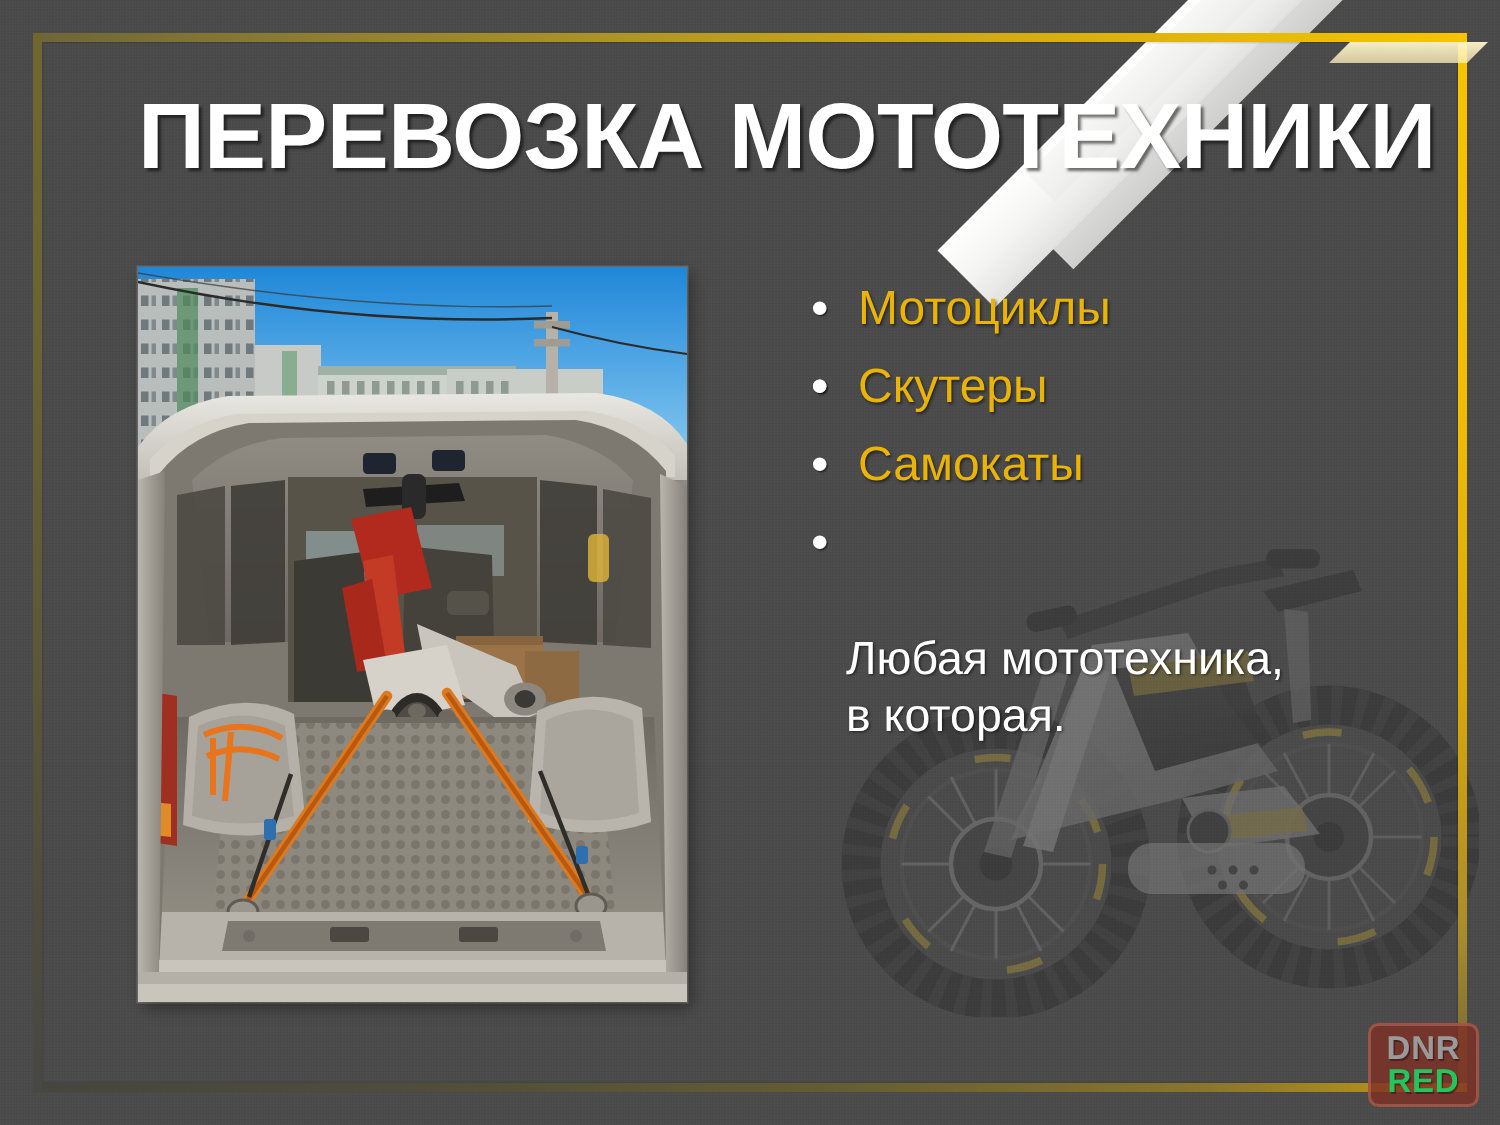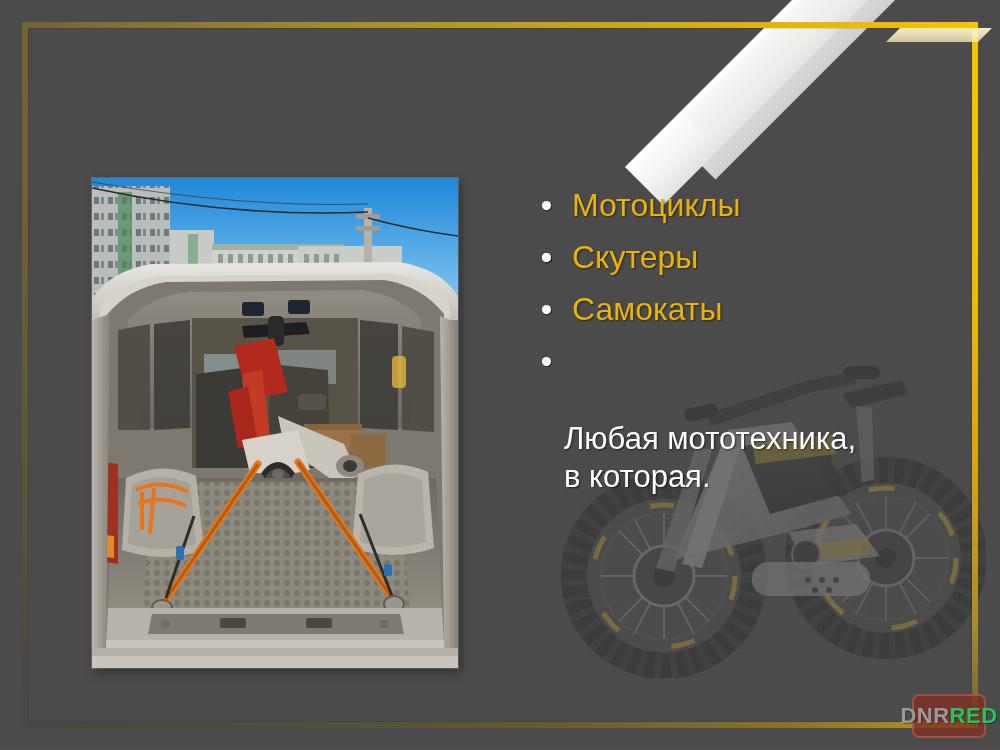--- a/index.html
+++ b/index.html
@@ -190,26 +190,26 @@
     text-shadow: 1px 1px 2px rgba(0,0,0,.55);
   }
   .para span { display: block; }
 
   
   .watermark {
     position: absolute;
     right: 14px;
     bottom: 12px;
     width: 74px;
-    height: 44px;
+    height: 56px;
     border-radius: 7px;
     background: rgba(126,47,38,.80);
     box-shadow: inset 0 0 0 2px rgba(190,110,95,.55);
     display: flex;
-    flex-direction: row;
+    flex-direction: column;
     align-items: center;
     justify-content: center;
     font-weight: 700;
     letter-spacing: 0.5px;
     line-height: 1.0;
   }
   .watermark .wm-top {
     font-size: 22px;
     color: #9a9a9a;
     text-shadow: 1px 1px 0 rgba(0,0,0,.35);
@@ -308,20 +308,21 @@
 
   <div class="frame">
     <div class="frame-edge frame-top"></div>
     <div class="frame-edge frame-right"></div>
     <div class="frame-edge frame-bottom"></div>
     <div class="frame-edge frame-left"></div>
     <div class="frame-shadow"></div>
   </div>
   <div class="ribbon-tint"></div>
 
+  <div class="title">ПЕРЕВОЗКА МОТОТЕХНИКИ</div>
 
   <div class="photo">
     <svg viewBox="0 0 366 490" width="366" height="490" aria-hidden="true">
       <defs>
         <linearGradient id="sky" x1="0" y1="0" x2="0" y2="1">
           <stop offset="0" stop-color="#1f87d8"></stop>
           <stop offset="1" stop-color="#7ec3ef"></stop>
         </linearGradient>
         <linearGradient id="vanroof" x1="0" y1="0" x2="0" y2="1">
           <stop offset="0" stop-color="#e9e7e2"></stop>

